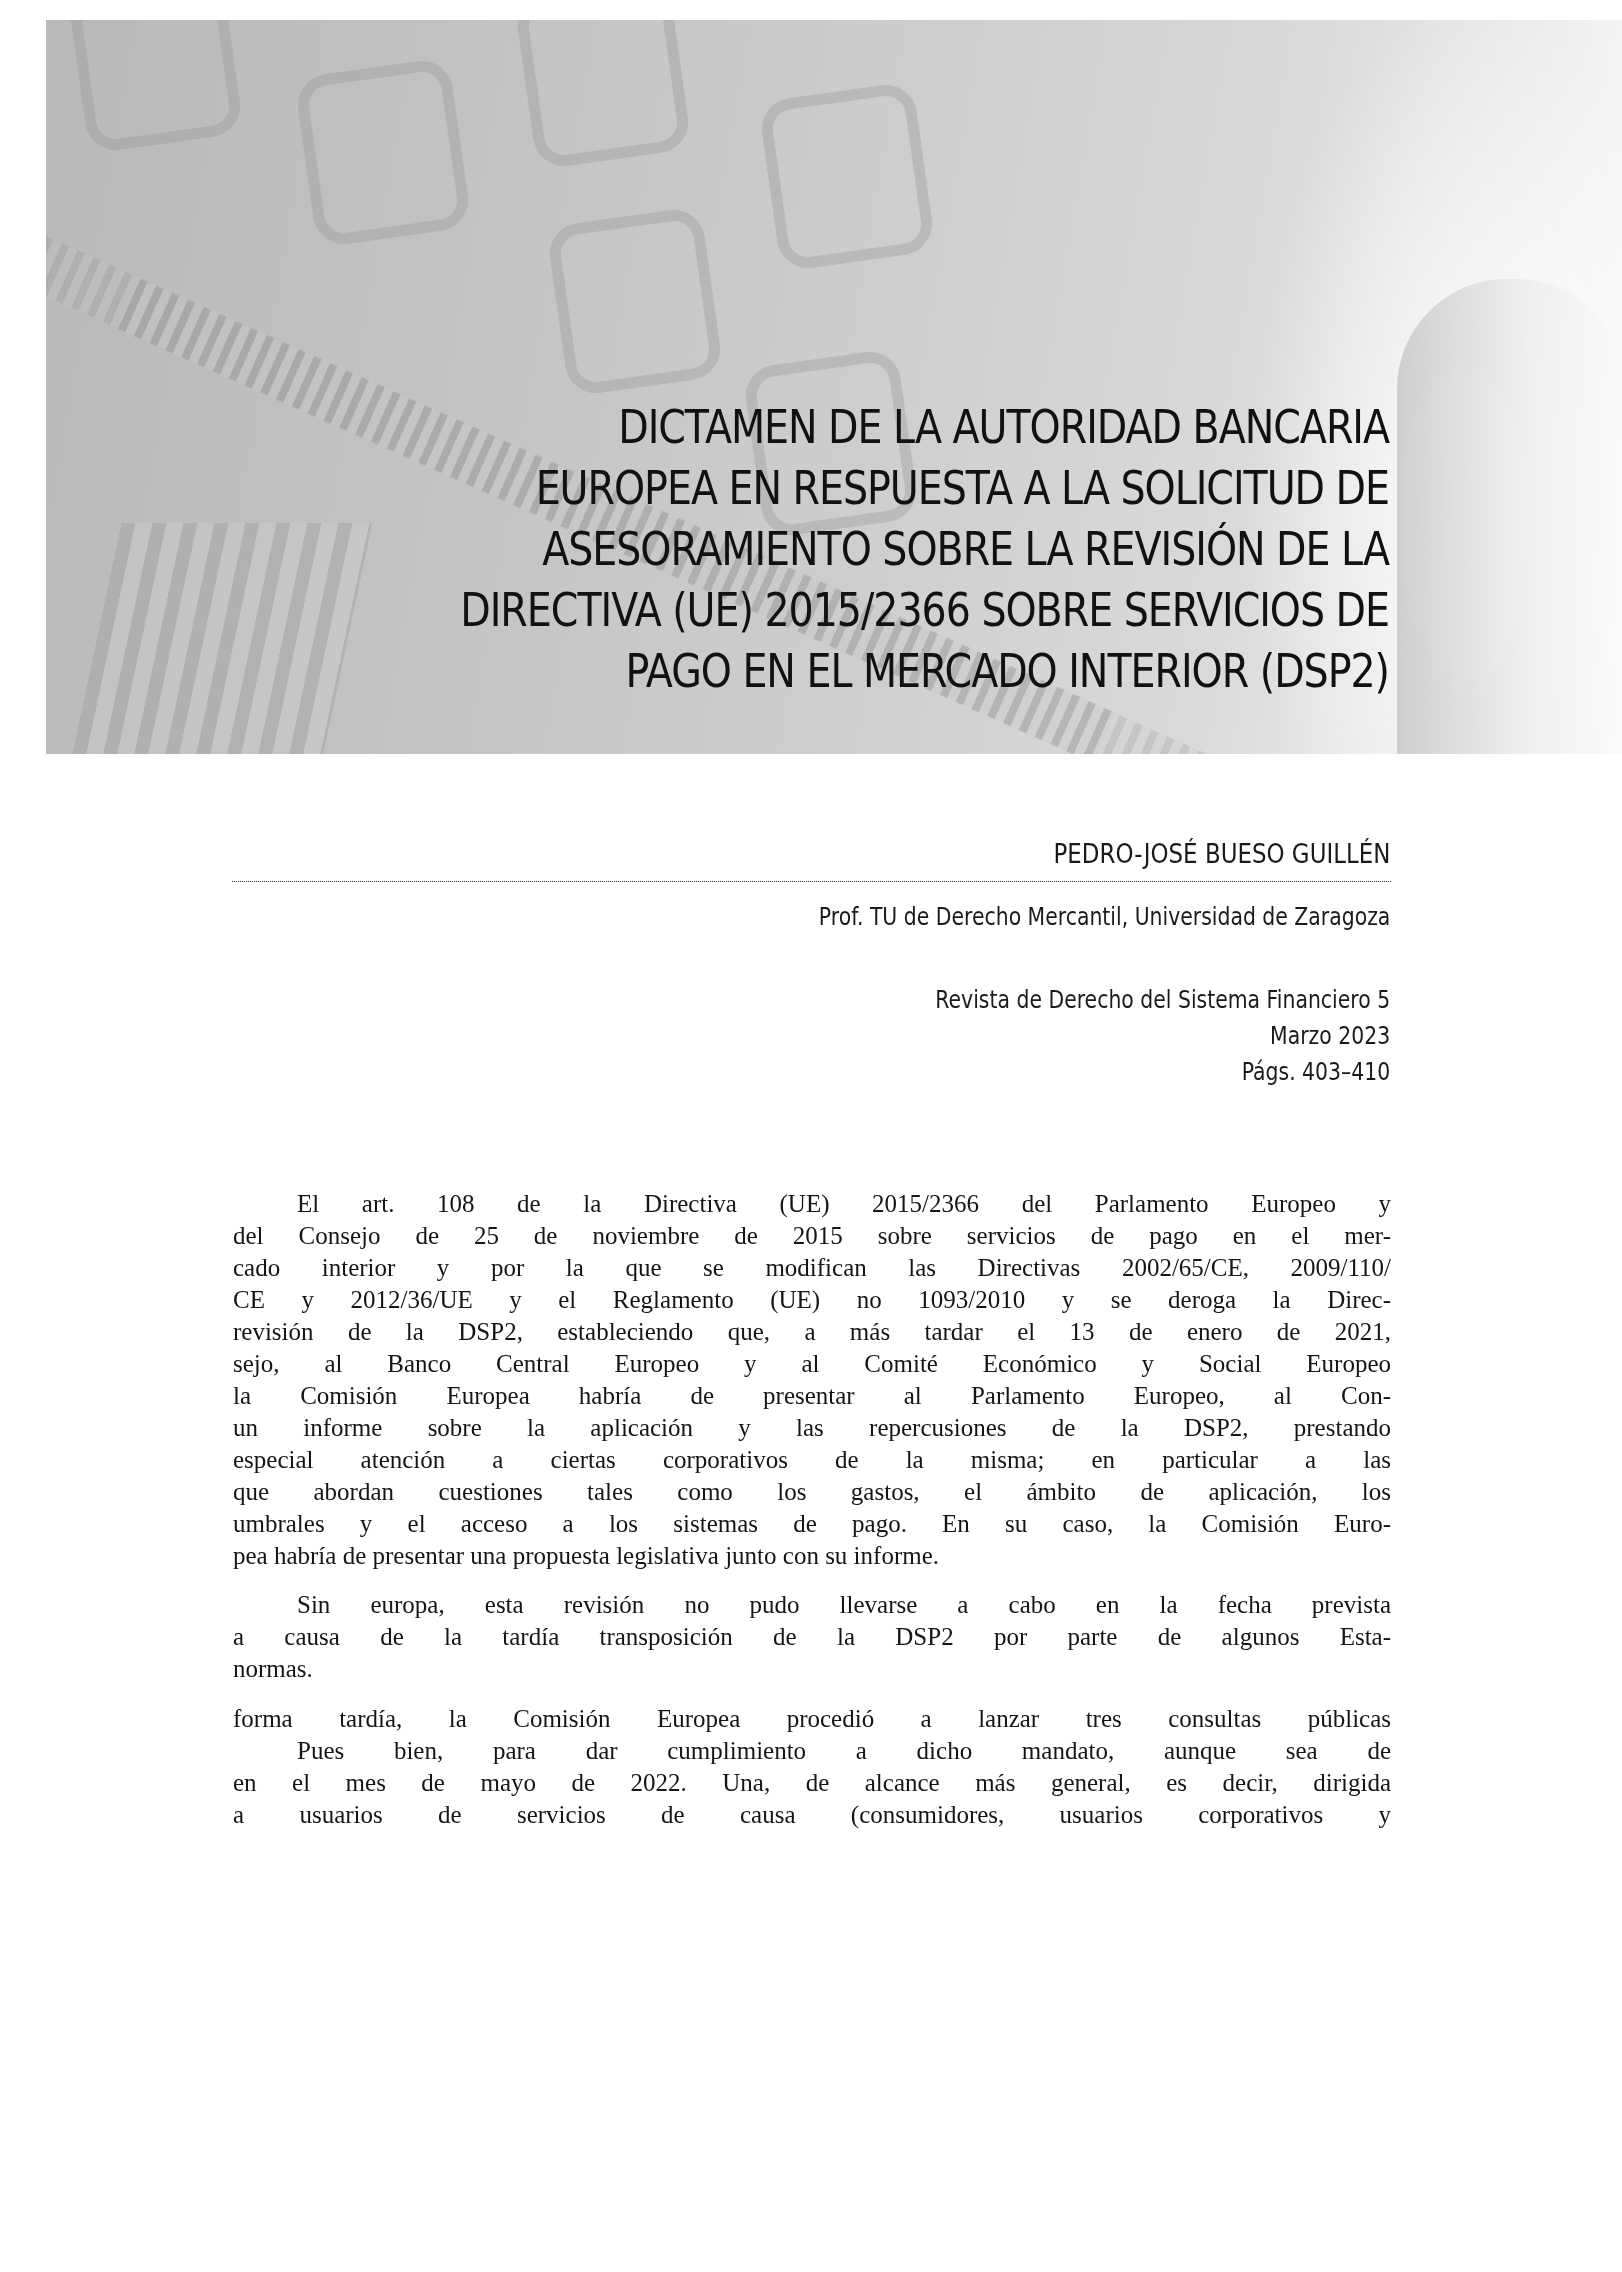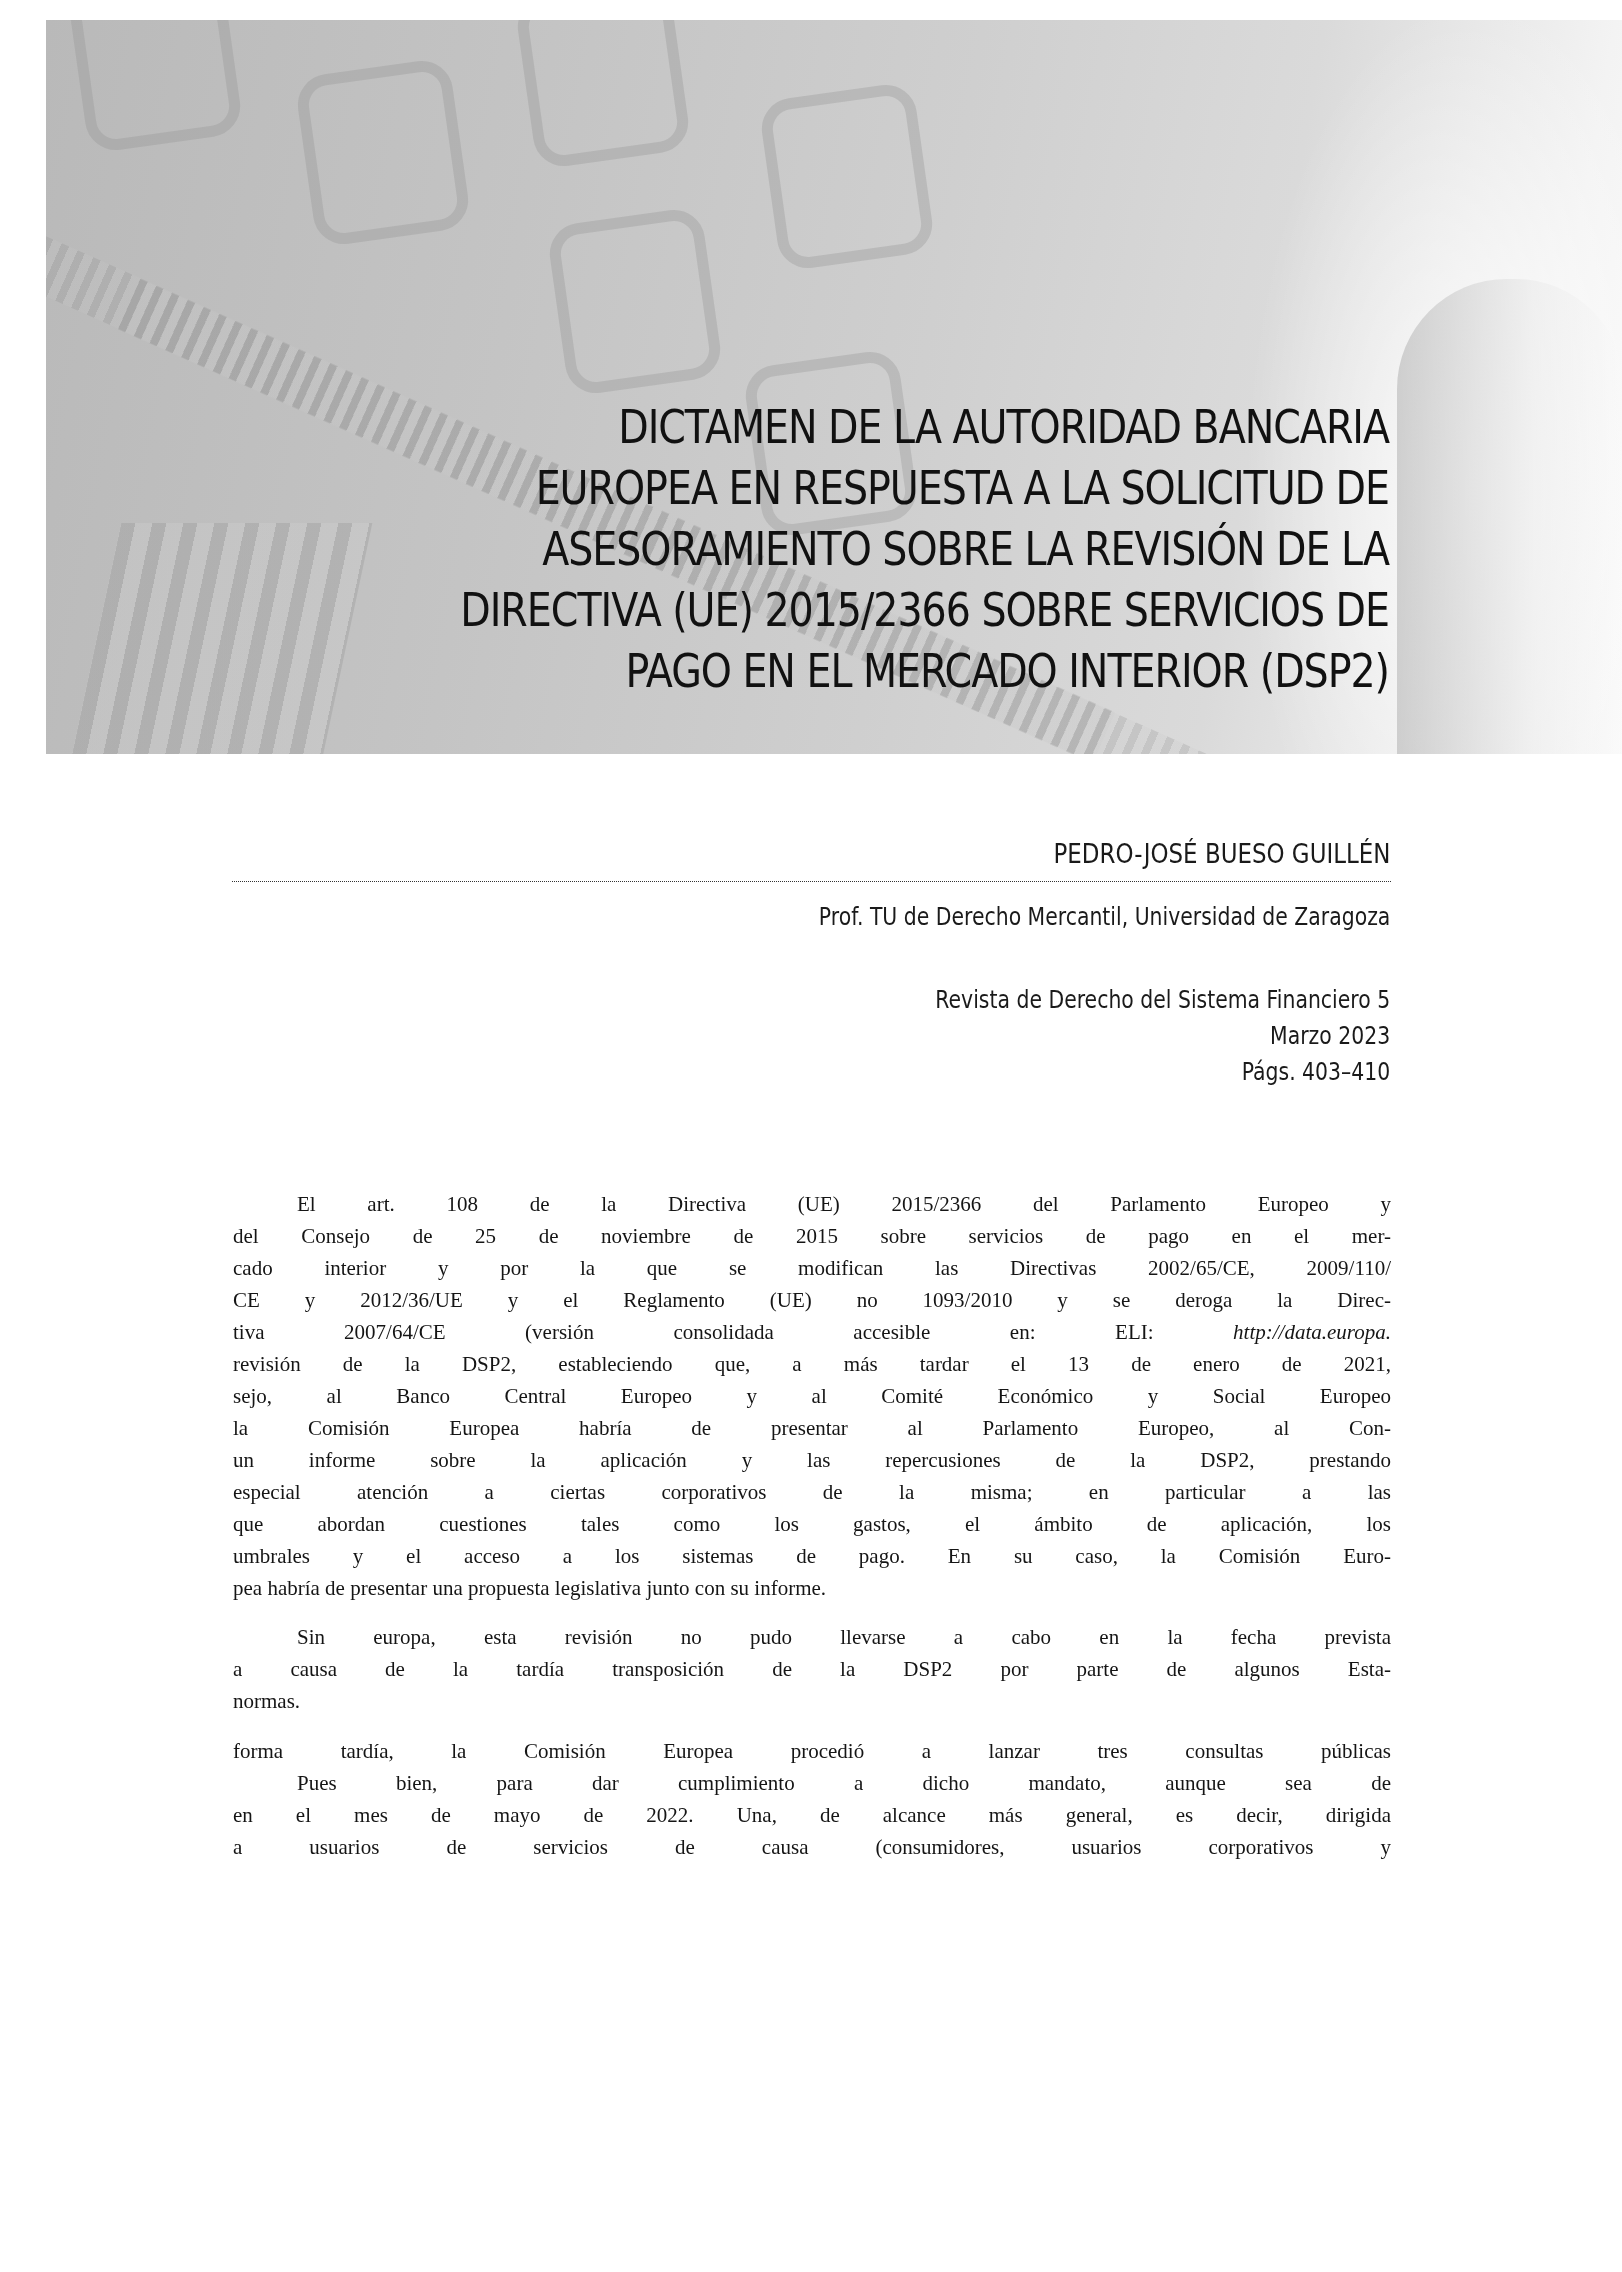--- a/index.html
+++ b/index.html
@@ -61,21 +61,21 @@
     }
     .journal {
       position: absolute; right: 233px; top: 982px; text-align: right;
       font-family: "DejaVu Sans", sans-serif; font-size: 24px; line-height: 36px; color: #1a1a1a;
       transform: scaleX(0.85); transform-origin: right top;
     }
     .journal div { white-space: nowrap; }
 
     .body {
       position: absolute; left: 233px; top: 1188px; width: 1158px;
-      font-family: "Liberation Serif", serif; font-size: 21px; line-height: 32px;
+      font-family: "Liberation Serif", serif; font-size: 25px; line-height: 32px;
       color: #151515; text-align: justify; hyphens: manual;
     }
     .body p { margin: 0 0 17.3px 0; text-indent: 64px; }
     .body .ln { display: block; text-align: justify; text-align-last: justify; white-space: nowrap; }
     .body .ln.last { text-align-last: left; }
     .body .ln.first { padding-left: 64px; }
     .body p { text-indent: 0; }
     .body em { font-style: italic; }
   </style>
 </head>
@@ -111,21 +111,20 @@
   <div>Marzo 2023</div>
   <div>Págs. 403–410</div>
 </div>
 
 <div class="body">
   <p>
     <span class="ln first">El art. 108 de la Directiva (UE) 2015/2366 del Parlamento Europeo y</span>
     <span class="ln">del Consejo de 25 de noviembre de 2015 sobre servicios de pago en el mer-</span>
     <span class="ln">cado interior y por la que se modifican las Directivas 2002/65/CE, 2009/110/</span>
     <span class="ln">CE y 2012/36/UE y el Reglamento (UE) no 1093/2010 y se deroga la Direc-</span>
-    <span class="ln"><span>tiva 2007/64/CE (versión consolidada accesible en: ELI: </span><em>http://data.europa.</em></span>
     <span class="ln">revisión de la DSP2, estableciendo que, a más tardar el 13 de enero de 2021,</span>
     <span class="ln">sejo, al Banco Central Europeo y al Comité Económico y Social Europeo</span>
     <span class="ln">la Comisión Europea habría de presentar al Parlamento Europeo, al Con-</span>
     <span class="ln">un informe sobre la aplicación y las repercusiones de la DSP2, prestando</span>
     <span class="ln">especial atención a ciertas corporativos de la misma; en particular a las</span>
     <span class="ln">que abordan cuestiones tales como los gastos, el ámbito de aplicación, los</span>
     <span class="ln">umbrales y el acceso a los sistemas de pago. En su caso, la Comisión Euro-</span>
     <span class="ln last">pea habría de presentar una propuesta legislativa junto con su informe.</span>
   </p>
   <p>

